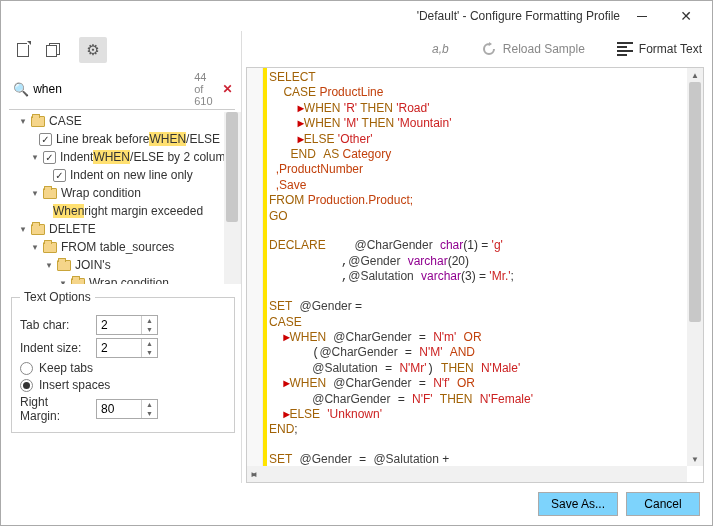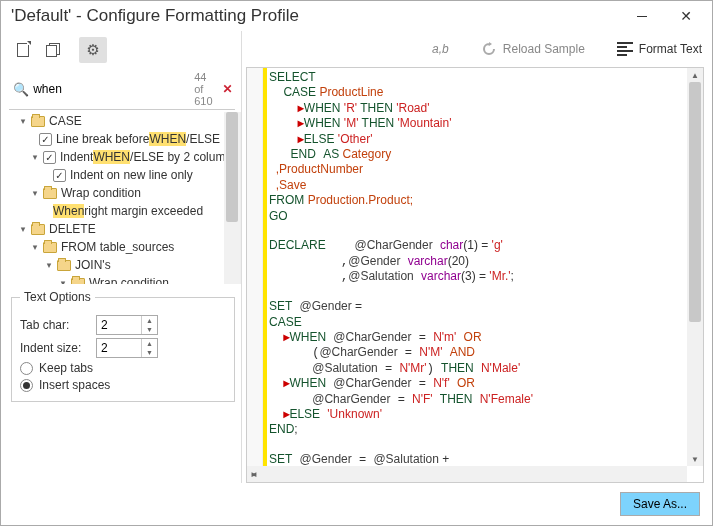--- a/index.html
+++ b/index.html
@@ -1,18 +1,18 @@
 <!DOCTYPE html>
 <html><head>
 <meta charset="utf-8">
 <style>
   * { box-sizing: border-box; margin: 0; padding: 0; font-family: "Segoe UI", Tahoma, sans-serif; font-size: 12px; }
   body { width: 713px; height: 526px; background: #fff; border: 1px solid #aaa; position: relative; overflow: hidden; color: #333; }
   .titlebar { height: 30px; display: flex; align-items: center; padding: 0 4px 0 10px; }
-  .titlebar .title { flex: 1; font-size: 17px; }
+  .titlebar .title { flex: 1; font-size: 12px; text-align: right; }
   .titlebar .btn { width: 44px; height: 28px; display: inline-flex; align-items: center; justify-content: center; }
   .titlebar .dash { width: 10px; height: 1px; background: #333; }
   .titlebar .x { font-size: 14px; }
   .content { position: absolute; top: 30px; bottom: 42px; left: 0; right: 0; display: flex; }
   .left { width: 240px; display: flex; flex-direction: column; padding: 4px 0 0 8px; }
   .toolbar-left { display: flex; align-items: center; gap: 2px; padding: 2px 0 6px 0; }
   .tbtn { width: 28px; height: 26px; display: inline-flex; align-items: center; justify-content: center; border-radius: 2px; }
   .tbtn.active { background: #e0e0e0; }
   .icon-file { width: 12px; height: 14px; border: 1px solid #555; position: relative; }
   .icon-file::after { content: ''; position: absolute; right: -3px; top: -3px; width: 0; height: 0; border-left: 4px solid #fff; border-top: 4px solid #555; }
@@ -48,21 +48,21 @@
   .radio .dot { width:13px; height:13px; border:1px solid #888; border-radius:50%; display:inline-flex; align-items:center; justify-content:center; }
   .radio .dot.on::after { content:''; width:7px; height:7px; background:#333; border-radius:50%; }
   .right { flex:1; display:flex; flex-direction:column; border-left:1px solid #ddd; }
   .toolbar-right { height:36px; display:flex; align-items:center; justify-content:flex-end; padding:0 10px; gap:32px; }
   .tr-btn { display:inline-flex; align-items:center; gap:6px; color:#888; }
   .tr-btn.active { color:#333; }
   .code-area { flex:1; position:relative; border:1px solid #ccc; margin:0 8px 0 4px; }
   .gutter { position:absolute; left:0; top:0; bottom:16px; width:16px; background:#f8f8f8; border-right:1px solid #eee; }
   .changebar { position:absolute; left:16px; top:0; bottom:16px; width:4px; background:#ffe400; }
   .code { position:absolute; left:22px; top:2px; right:16px; bottom:16px; font-family:Consolas,'Courier New',monospace; font-size:12px; line-height:14.4px; white-space:pre; color:#333; overflow:hidden; }
-  .kw { color:#14532d; }
+  .kw { color:#a16207; }
   .kw2 { color:#404040; }
   .fn { color:#900090; }
   .s { color:#c22; }
   .id { color:#c2410c; }
   .r { color:#c00; font-weight:bold; }
   .vscroll { position:absolute; right:0; top:0; bottom:16px; width:16px; background:#f1f1f1; }
   .vscroll .thumb { position:absolute; left:2px; right:2px; top:14px; height:240px; background:#c8c8c8; border-radius:2px; }
   .vscroll .arr, .hscroll .arr { position:absolute; left:0; right:0; height:14px; display:flex; align-items:center; justify-content:center; font-size:8px; color:#666; }
   .vscroll .up { top:0; } .vscroll .down { bottom:0; }
   .hscroll { position:absolute; left:0; right:16px; bottom:0; height:16px; background:#f1f1f1; }
@@ -201,20 +201,30 @@
           </span>
       </div>
       <div class="radio">
           <span class="dot"></span>
           <span>Keep tabs</span>
         </div>
       <div class="radio">
           <span class="dot on"></span>
           <span>Insert spaces</span>
         </div>
+      <div class="optrow">
+        <label>Right Margin:</label>
+        <span class="spin">
+            <input value="80" style="">
+            <span class="arrows">
+              <span>▲</span>
+              <span>▼</span>
+            </span>
+          </span>
+      </div>
     </fieldset>
   </div>
 
   <div class="right">
     <div class="toolbar-right">
       <span class="tr-btn">
           <span style="font-style:italic">a,b</span>
         </span>
       <span class="tr-btn">
         <svg width="16" height="16">
@@ -268,13 +278,14 @@
       <div class="hscroll">
           <span class="arr l">◄</span>
           <span class="arr r2">►</span>
         </div>
     </div>
   </div>
 </div>
 
 <div class="footer">
   <button>Save As...</button>
+  <button>Cancel</button>
 </div>
 
 </body></html>

